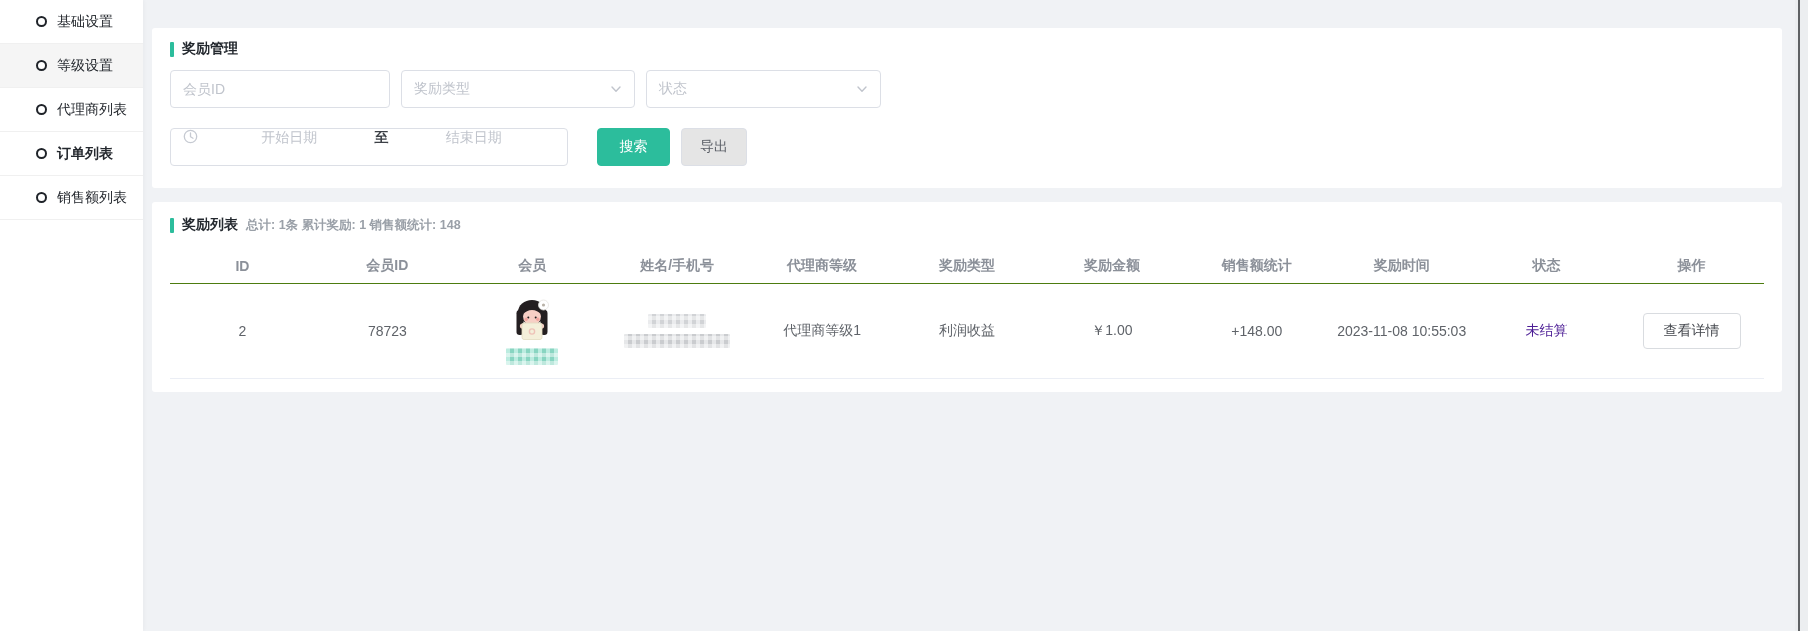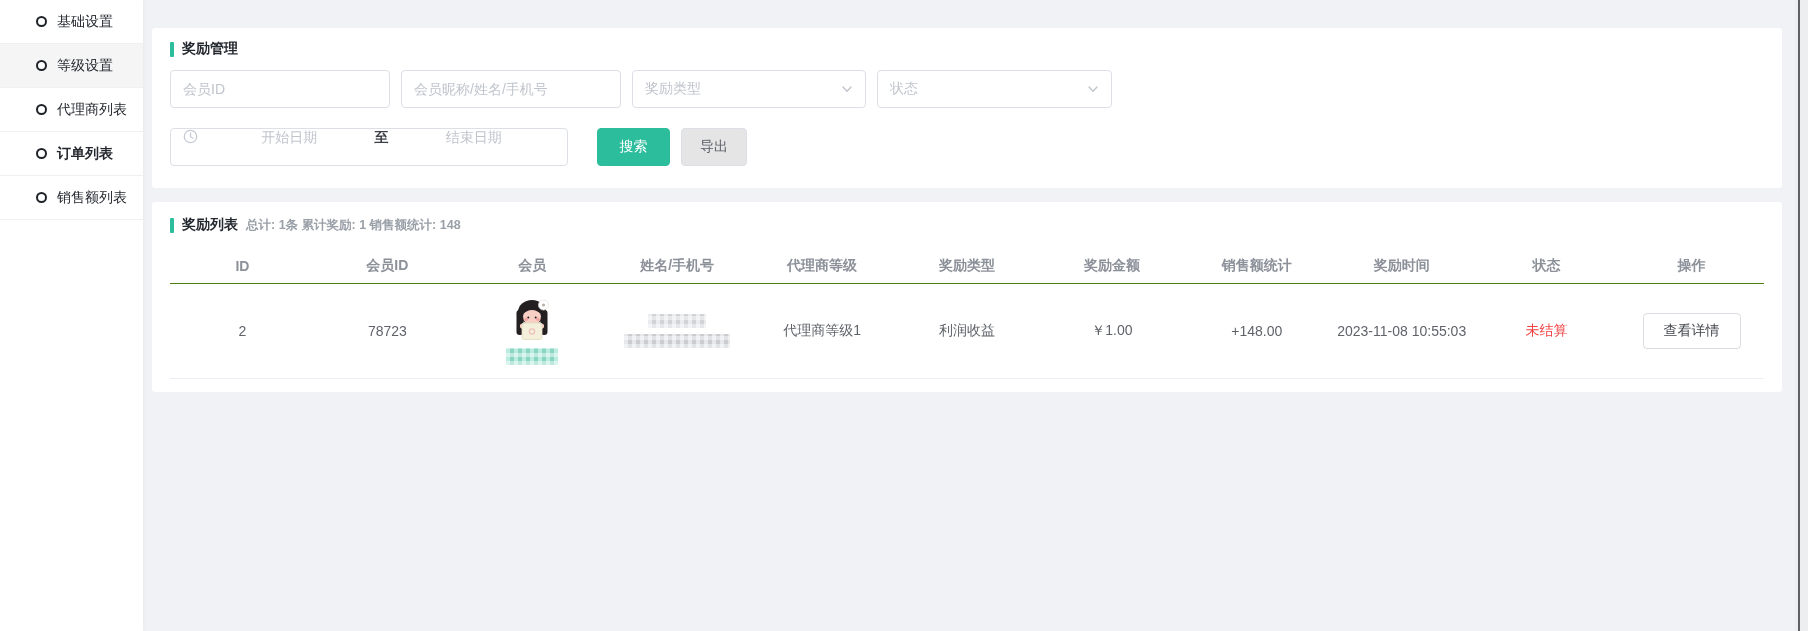--- a/index.html
+++ b/index.html
@@ -67,21 +67,21 @@
   .table { margin-top:12px; }
   .t-row { display:flex; align-items:center; }
   .t-head { height:36px; border-bottom:1px solid #4d7c0f; }
   .t-head .t-cell { font-size:14px; font-weight:600; color:#8b9099; }
   .t-body { height:95px; border-bottom:1px solid #ebeef5; }
   .t-cell {
     flex:1 1 0; text-align:center; font-size:14px; color:#5f6369;
     display:flex; flex-direction:column; align-items:center; justify-content:center;
   }
   .time-text { display:inline-block; max-width:148px; word-break:break-all; line-height:1.5; }
-  .status-text { color:#ef4444; }
+  .status-text { color:#4c1d95; }
   .btn-detail {
     width:98px; height:36px; background:#fff; border:1px solid #d9dce0; border-radius:4px;
     font-size:14px; color:#45484e; cursor:pointer;
     font-family:"Liberation Sans","DejaVu Sans",sans-serif;
   }
   
   .avatar-wrap { display:flex; flex-direction:column; align-items:center; gap:7px; }
   .avatar { width:44px; height:44px; display:block; }
   .censor {
     background-image:
@@ -125,21 +125,20 @@
   </div>
 </aside>
 
 <section class="panel panel-filter">
   <div class="panel-title-row">
     <span class="accent-bar"></span>
     <span class="panel-title">奖励管理</span>
   </div>
   <div class="filter-row1">
     <input class="txt-input w1" placeholder="会员ID" style="">
-    <input class="txt-input w2" placeholder="会员昵称/姓名/手机号" style="">
     <div class="select-box w3">
       <span class="select-placeholder">奖励类型</span>
       <svg class="icon-chevron" width="12" height="12" viewBox="0 0 12 12">
           <polyline points="2,4 6,8.2 10,4" fill="none" stroke="#c0c4cc" stroke-width="1.4" stroke-linecap="round" stroke-linejoin="round"></polyline>
         </svg>
     </div>
     <div class="select-box w4">
       <span class="select-placeholder">状态</span>
       <svg class="icon-chevron" width="12" height="12" viewBox="0 0 12 12">
           <polyline points="2,4 6,8.2 10,4" fill="none" stroke="#c0c4cc" stroke-width="1.4" stroke-linecap="round" stroke-linejoin="round"></polyline>

